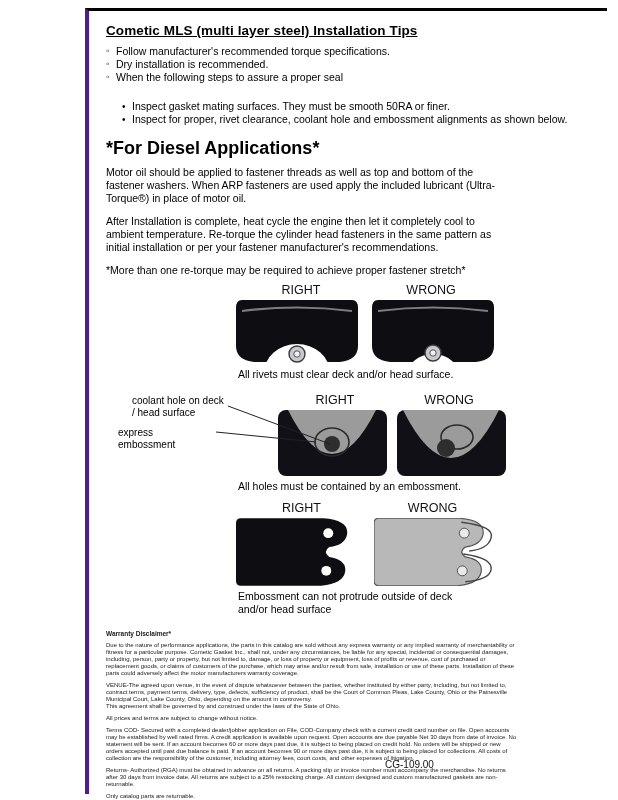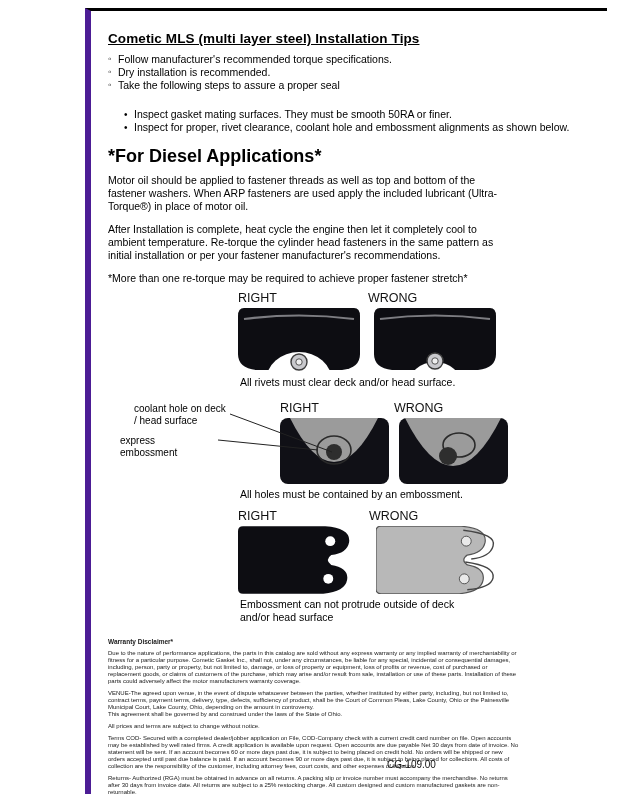--- a/index.html
+++ b/index.html
@@ -2,40 +2,40 @@
 <html><head>
 <meta charset="utf-8">
 <style>
   html,body{margin:0;padding:0;background:#ffffff;}
   body{
     width:618px;height:800px;position:relative;overflow:hidden;
     font-family:"Liberation Sans","DejaVu Sans",sans-serif;color:#000;
   }
   .frame{
     position:absolute;left:85px;top:8px;width:522px;height:786px;
-    border-top:3px solid #000;border-left:6px solid #4c1d95;
-    box-sizing:border-box;padding:18px 4px 0 17px;
+    border-top:3px solid #000;border-left:4px solid #4c1d95;
+    box-sizing:border-box;padding:10px 4px 0 17px;
   }
   .title{font-size:13.5px;font-weight:bold;text-decoration:underline;margin:2px 0 7px 0;letter-spacing:.1px;}
   .bullets{margin:0;padding:0;list-style:none;font-size:10.5px;line-height:13px;}
   .bullets>li{padding-left:10px;position:relative;}
   .bullets>li::before{content:"◦";position:absolute;left:0;top:-1px;font-size:10px;}
   .subbullets{margin:16px 0 0 16px;padding:0;list-style:none;}
   .subbullets>li{padding-left:10px;position:relative;}
   .subbullets>li::before{content:"•";position:absolute;left:0;top:0;font-size:10px;}
   .section-heading{font-size:18px;font-weight:bold;margin:12px 0 7px 0;}
   .para{font-size:10.5px;line-height:13px;width:404px;margin:0 0 10px 0;}
   .para.last{margin-bottom:0;}
 
   .figures{margin-top:6px;}
   .fig{margin-left:130px;width:260px;}
   .fig2{margin-left:172px;width:228px;position:relative;}
   .fig3{margin-left:130px;width:262px;}
   .fig-labels{display:flex;font-size:12.5px;line-height:15px;color:#111;}
-  .fig-labels span{flex:1;text-align:left;}
+  .fig-labels span{flex:1;text-align:center;}
   .fig-panels{display:flex;gap:14px;margin-top:2px;}
   .fig2 .fig-panels{gap:10px;}
   .fig-caption{font-size:10.5px;line-height:13px;margin:4px 0 12px 2px;}
   .fig2 .fig-caption{margin-left:-40px;margin-bottom:8px;}
   .fig3 .fig-caption{width:232px;}
   .ann{position:absolute;font-size:10px;line-height:11.5px;color:#000;}
   .ann1{left:-146px;top:2px;width:96px;}
   .ann2{left:-160px;top:34px;width:92px;}
   .leads{position:absolute;left:-160px;top:0;width:240px;height:95px;pointer-events:none;}
 
@@ -48,21 +48,21 @@
 </head>
 <body>
 
 <div class="frame">
 
   <h1 class="title">Cometic MLS (multi layer steel) Installation Tips</h1>
 
   <ul class="bullets">
     <li>Follow manufacturer's recommended torque specifications.</li>
     <li>Dry installation is recommended.</li>
-    <li>Take the following steps to assure a proper seal</li>
+    <li>When the following steps to assure a proper seal</li>
   </ul>
   <ul class="bullets subbullets">
     <li>Inspect gasket mating surfaces.  They must be smooth 50RA or finer.</li>
     <li>Inspect for proper, rivet clearance, coolant hole and embossment alignments as shown below.</li>
   </ul>
 
   <h2 class="section-heading">*For Diesel Applications*</h2>
   <p class="para">Motor oil should be applied to fastener threads as well as top and bottom of the fastener washers. When ARP fasteners are used apply the included lubricant (Ultra-Torque®) in place of motor oil.</p>
   <p class="para">After Installation is complete, heat cycle the engine then let it completely cool to ambient temperature. Re-torque the cylinder head fasteners in the same pattern as initial installation or per your fastener manufacturer's recommendations.</p>
   <p class="para last">*More than one re-torque may be required to achieve proper fastener stretch*</p>

